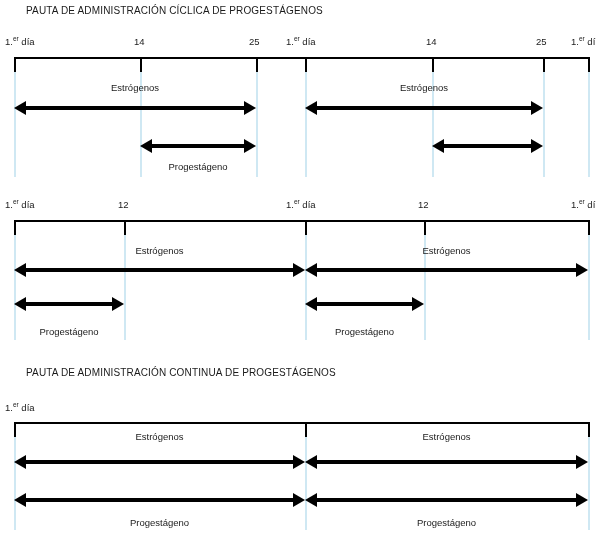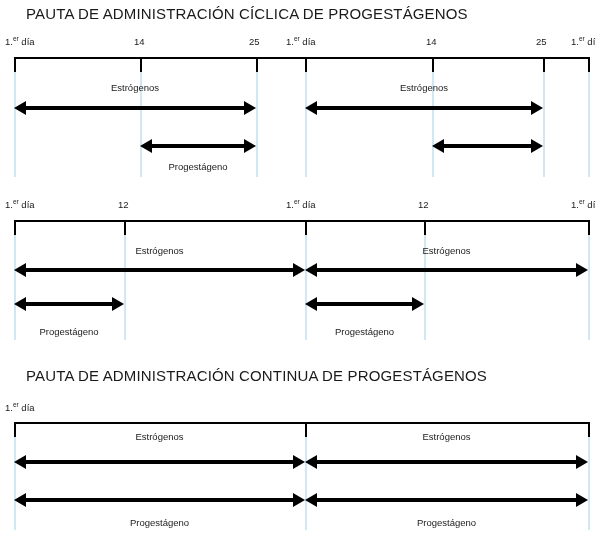--- a/index.html
+++ b/index.html
@@ -2,21 +2,21 @@
 <html><head>
 <meta charset="utf-8">
 <style>
   html,body{margin:0;padding:0;background:#ffffff;}
   body{
     width:603px;height:536px;position:relative;overflow:hidden;
     font-family:"Liberation Sans","DejaVu Sans",sans-serif;
     color:#000;
   }
   .section-title{
-    position:absolute;font-size:15px;letter-spacing:.15px;white-space:nowrap;color:#1a1a1a;padding-left:10px;
+    position:absolute;font-size:10px;letter-spacing:.15px;white-space:nowrap;color:#1a1a1a;padding-left:10px;
   }
   .daylabel{
     position:absolute;font-size:9.5px;white-space:nowrap;color:#1a1a1a;
   }
   .daylabel sup{font-size:6.5px;vertical-align:super;line-height:0;}
   
   .axis{position:absolute;height:2px;background:#000;}
   
   .tick{position:absolute;width:2px;background:#000;}
   

